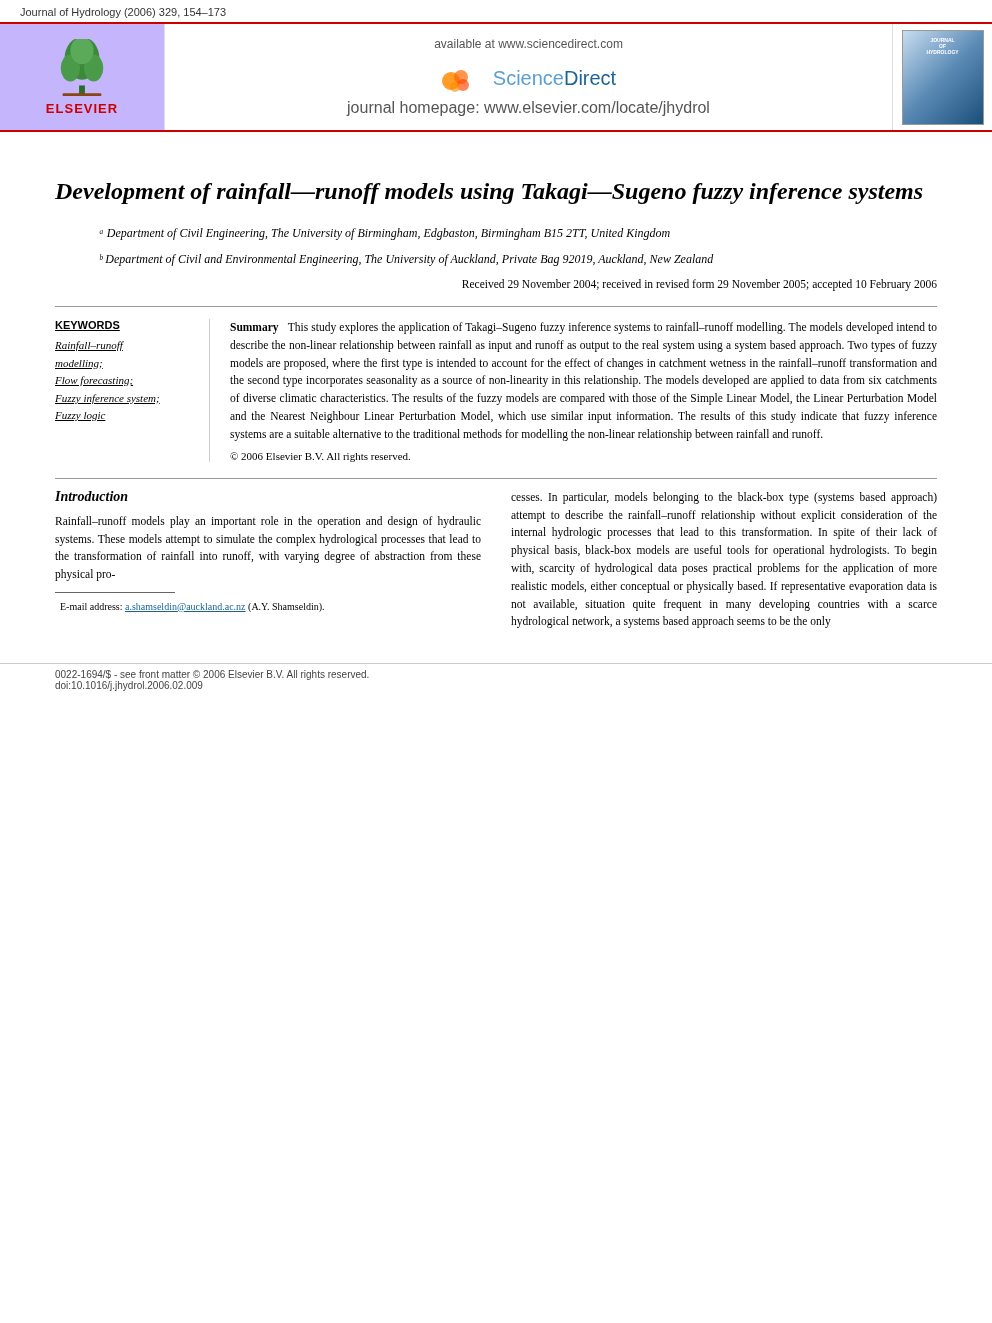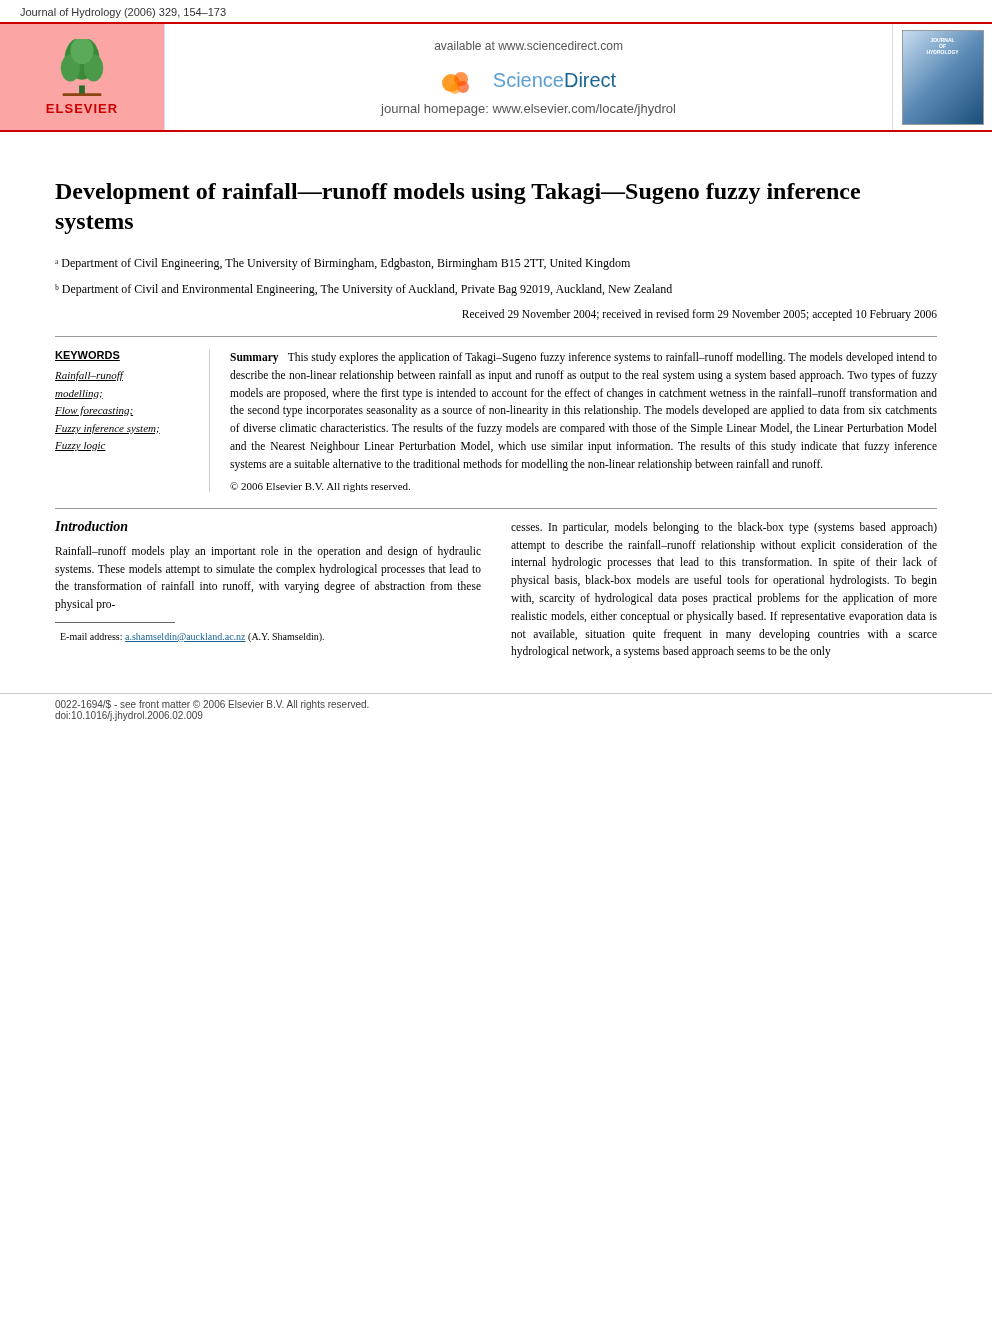--- a/index.html
+++ b/index.html
@@ -25,21 +25,21 @@
       align-items: stretch;
       border-top: 2px solid #c00;
       border-bottom: 2px solid #c00;
       margin: 0;
       height: 110px;
     }
 
     .elsevier-logo {
       width: 165px;
       min-width: 165px;
-      background: #fca5a5;
+      background: #c4b5fd;
       display: flex;
       flex-direction: column;
       align-items: center;
       justify-content: center;
       border-right: 1px solid #ddd;
       padding: 8px;
     }
 
     .elsevier-tree {
       width: 80px;
@@ -88,21 +88,21 @@
       font-size: 20px;
       color: #1a6496;
     }
 
     .sd-text span {
       color: #5a9fd4;
     }
 
     .journal-homepage-text {
       font-family: Arial, sans-serif;
-      font-size: 13px;
+      font-size: 16px;
       color: #555;
       text-align: center;
     }
 
     .journal-cover {
       width: 100px;
       min-width: 100px;
       background: #fff;
       display: flex;
       align-items: center;
@@ -138,32 +138,35 @@
       padding: 20px 55px 20px 55px;
     }
 
     .article-title {
       font-size: 24px;
       font-weight: bold;
       line-height: 1.25;
       margin-top: 24px;
       margin-bottom: 18px;
       color: #000;
+      font-style: italic;
     }
 
     .authors {
       font-size: 14px;
       margin-bottom: 14px;
       color: #000;
     }
 
     .affiliations {
       font-size: 12px;
+      font-style: italic;
       margin-bottom: 8px;
       line-height: 1.5;
+      margin-left: 44px;
     }
 
     .received-line {
       font-size: 11.5px;
       margin-top: 10px;
       margin-bottom: 16px;
       color: #000;
       text-align: right;
     }
 

